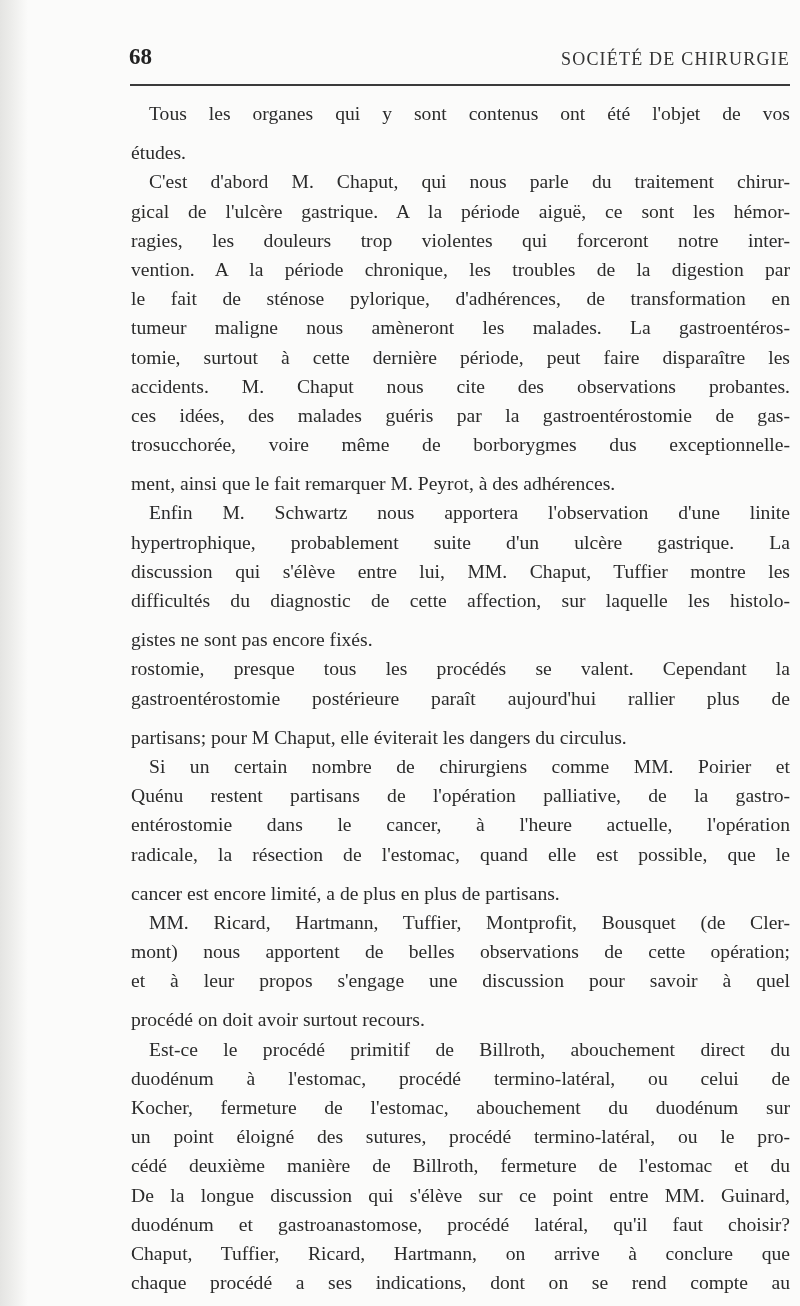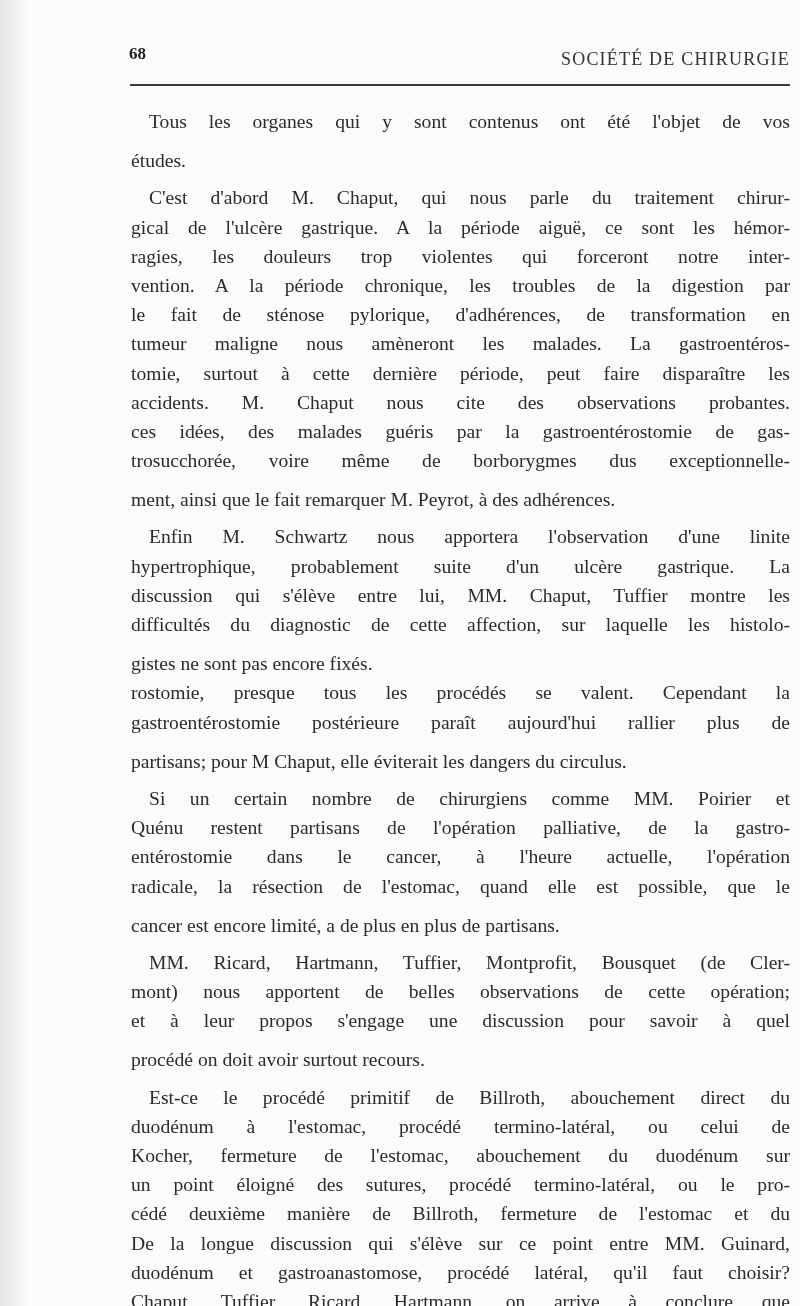--- a/index.html
+++ b/index.html
@@ -12,21 +12,21 @@
   }
   .left-edge {
     position: absolute; left: 0; top: 0; width: 28px; height: 1306px;
     background: linear-gradient(to right, #e4e4e2 0%, #efefed 50%, #fbfbfa 100%);
   }
   .running-head {
     position: absolute; left: 129px; top: 44px; width: 661px; height: 30px;
   }
   .page-number {
     position: absolute; left: 0; top: 0;
-    font-family: "Liberation Serif", serif; font-size: 17px; font-weight: bold;
+    font-family: "Liberation Serif", serif; font-size: 23px; font-weight: bold;
     color: #222;
   }
   .header-title {
     position: absolute; left: 0; right: 0; top: 5px; text-align: right;
     font-family: "Liberation Serif", serif; font-size: 18px; letter-spacing: 1.2px;
     color: #333;
   }
   .rule {
     position: absolute; left: 130px; top: 84px; width: 660px; height: 2px;
     background: #3a3a3a;
@@ -34,21 +34,21 @@
   .body-text {
     position: absolute; left: 131px; top: 99px; width: 659px;
     font-family: "Liberation Serif", serif;
     font-size: 19.6px; line-height: 29.2px;
     color: #2b2b2b;
   }
   .line {
     display: block; white-space: nowrap; text-align: justify; text-align-last: justify;
     height: 29.2px;
   }
-  .line.indent { padding-left: 18px; margin-top: 8px; }
+  .line.indent { padding-left: 18px; }
   .line.last { text-align-last: left; margin-top: 10px; }
 </style>
 </head>
 <body>
 
 <div class="left-edge"></div>
 
 <div class="running-head">
   <span class="page-number">68</span>
   <div class="header-title">SOCIÉTÉ DE CHIRURGIE</div>

